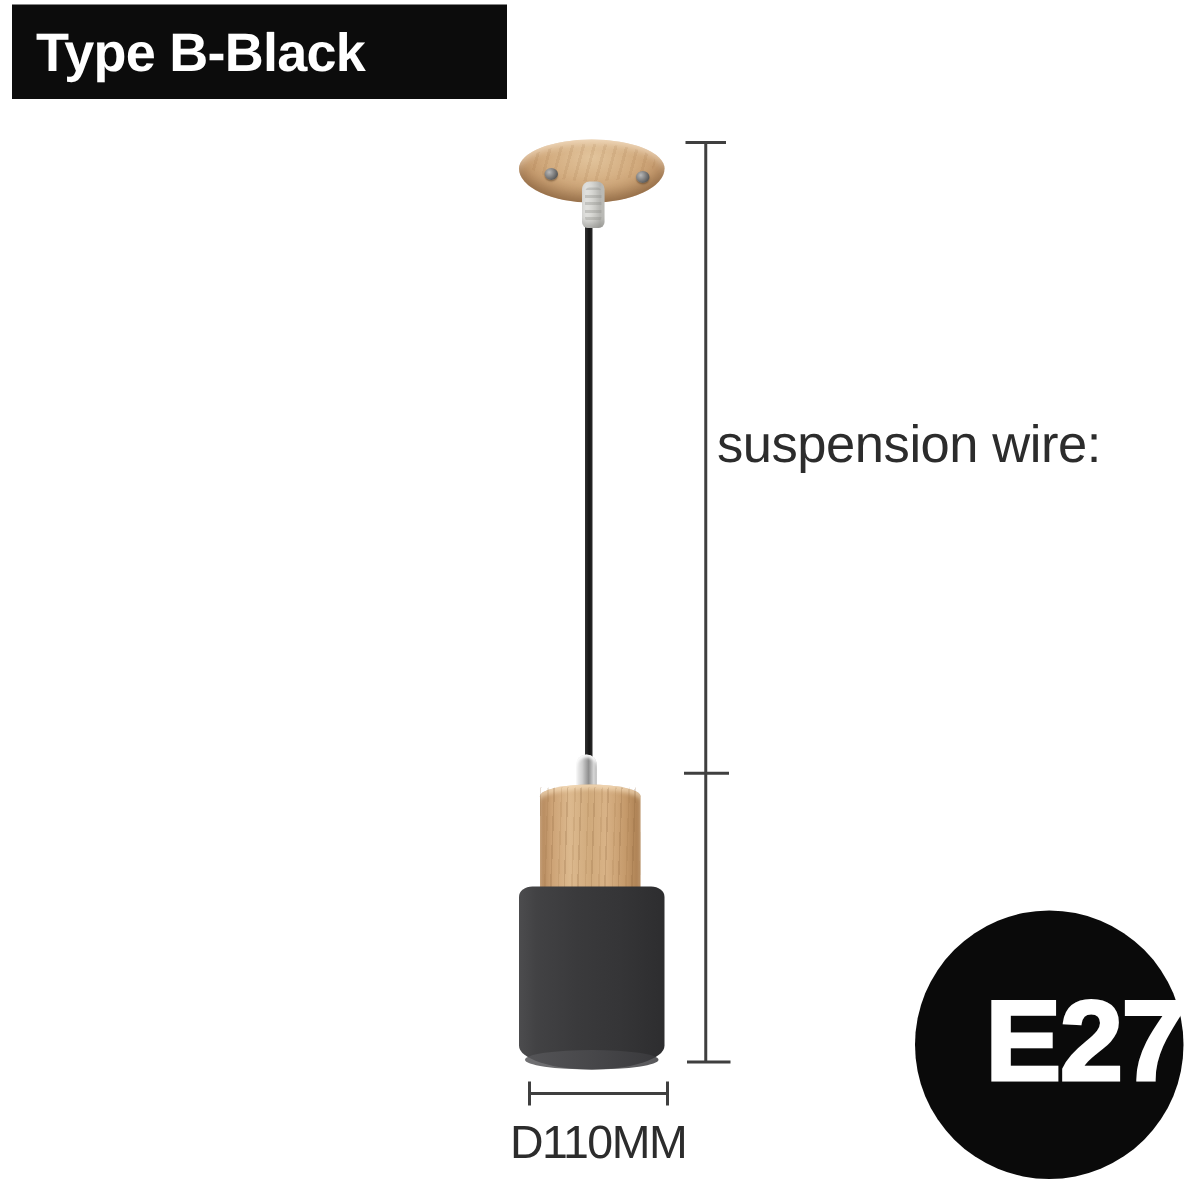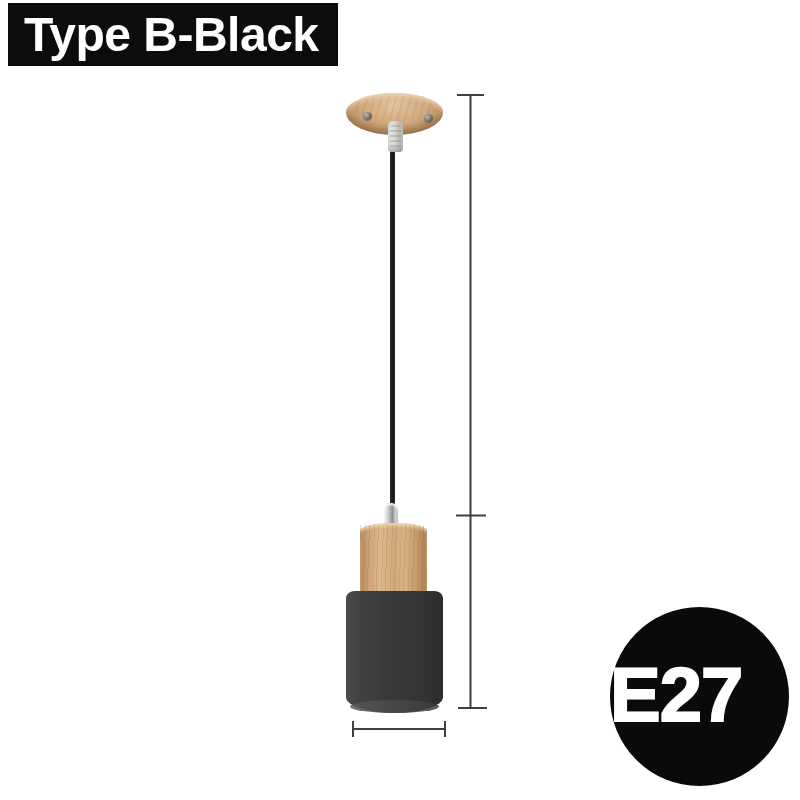--- a/index.html
+++ b/index.html
@@ -17,21 +17,21 @@
   
   .type-label {
     position: absolute;
     left: 8px; top: 3px;
     width: 330px; height: 63px;
     background: #0c0c0c;
     color: #ffffff;
     display: flex;
     align-items: center;
     padding-left: 16px;
-    font-size: 48px;
+    font-size: 36px;
     font-weight: bold;
     letter-spacing: -0.5px;
     white-space: nowrap;
   }
 
   
   .canopy {
     position: absolute;
     left: 346px; top: 93px;
     width: 97px; height: 42px;
@@ -150,21 +150,21 @@
 
   
   .socket-badge {
     position: absolute;
     left: 610px; top: 607px;
     width: 179px; height: 179px;
     border-radius: 50%;
     background: #0a0a0a;
     display: flex;
     align-items: center;
-    justify-content: flex-start;
+    justify-content: flex-end;
   }
   .socket-badge .socket-text {
     color: #ffffff;
     font-size: 76px;
     font-weight: bold;
     letter-spacing: -1px;
     -webkit-text-stroke: 2px #ffffff;
     transform: translateY(-2px);
   }
 </style>
@@ -200,22 +200,23 @@
     <line x1="470.5" y1="95" x2="470.5" y2="708"></line>
     <line x1="457" y1="95" x2="484" y2="95"></line>
     <line x1="456" y1="515.5" x2="486" y2="515.5"></line>
     <line x1="458" y1="708" x2="487" y2="708"></line>
     <line x1="353" y1="729" x2="445" y2="729"></line>
     <line x1="353" y1="721" x2="353" y2="737"></line>
     <line x1="445" y1="721" x2="445" y2="737"></line>
   </svg>
 
   <div class="annotation suspension-label">
-    <br>
+    <span>suspension wire:</span><br>
   </div>
 
 
+  <div class="annotation diameter-label">D110MM</div>
 
   <div class="socket-badge">
     <span class="socket-text">E27</span>
   </div>
 
 </div>
 
 </body></html>

